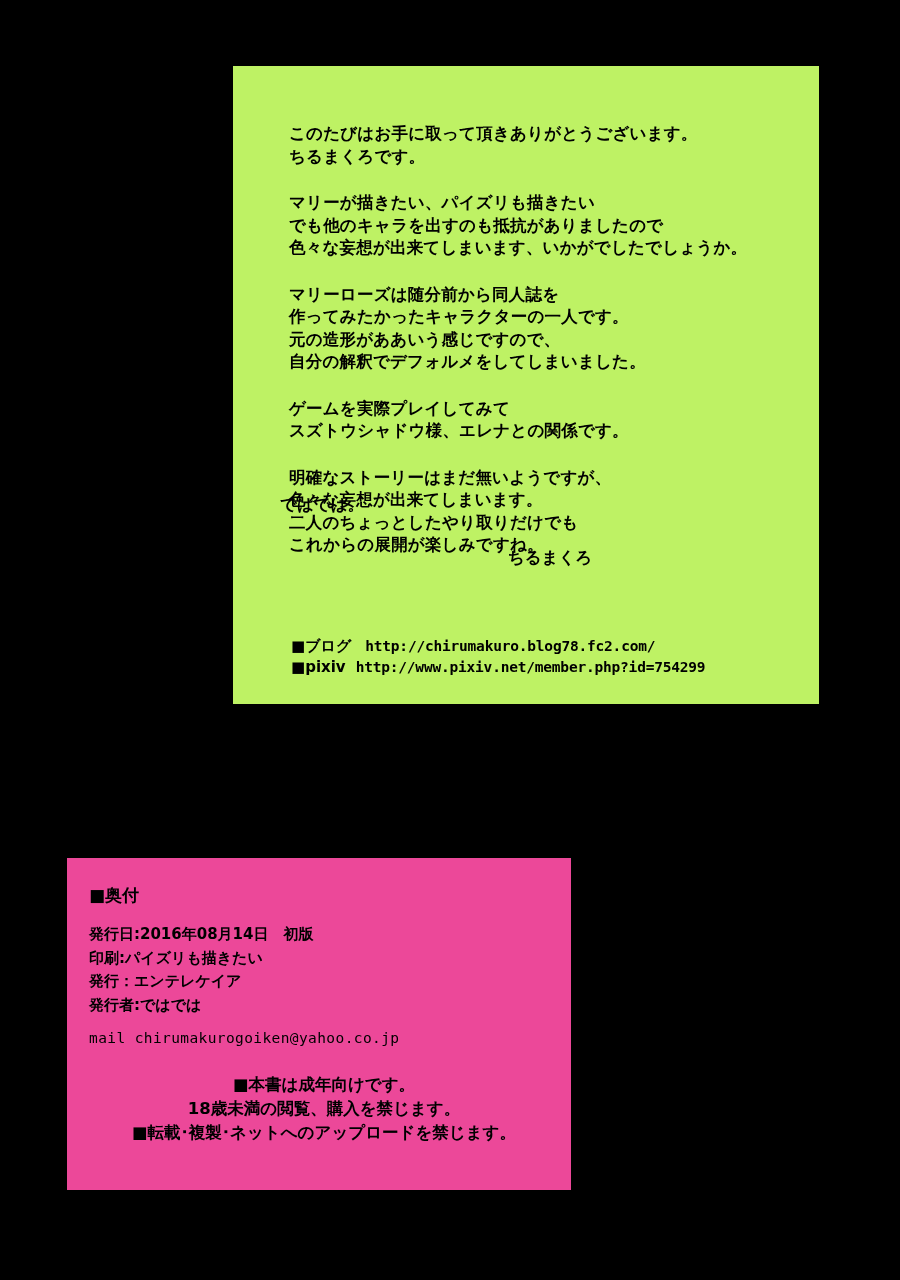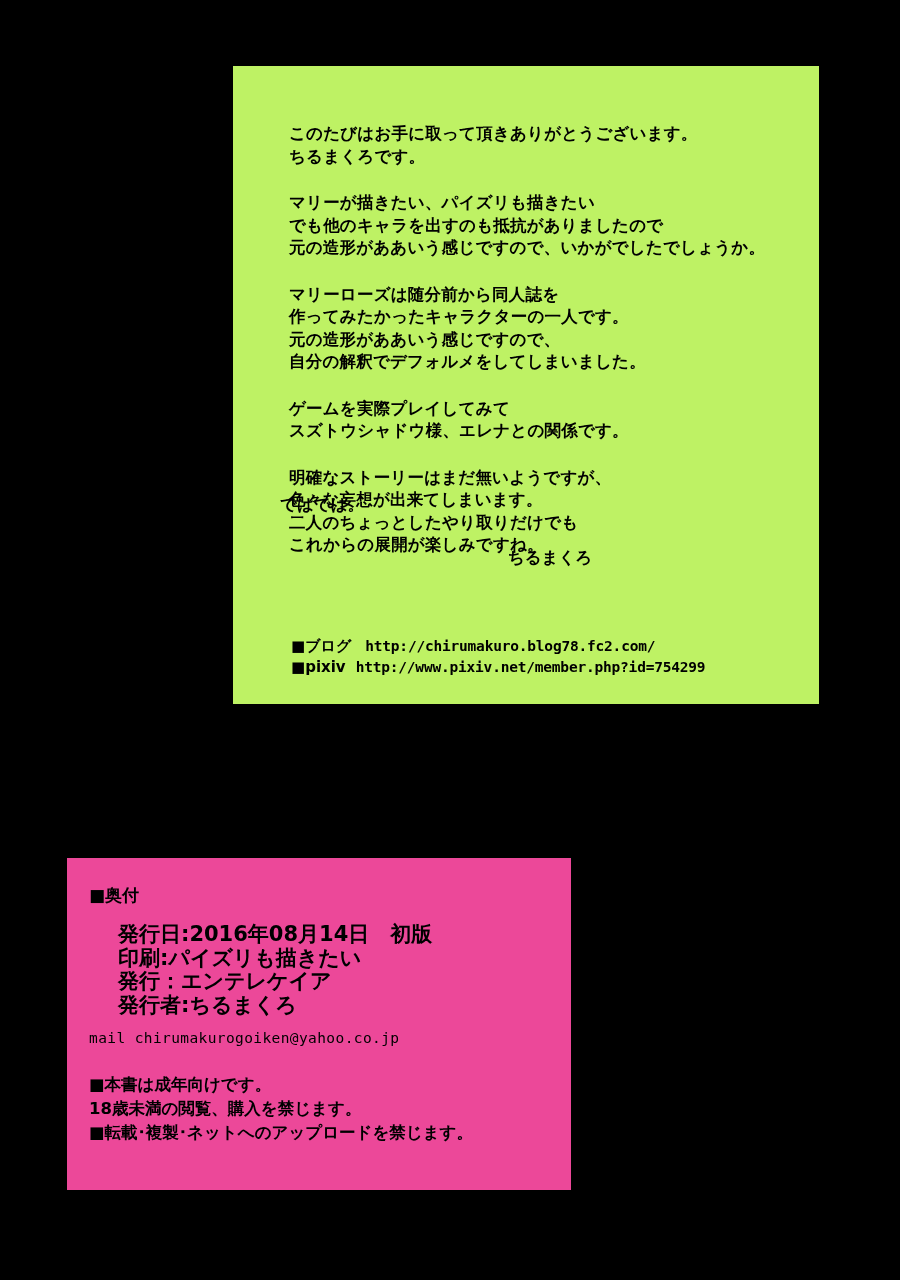--- a/index.html
+++ b/index.html
@@ -122,43 +122,43 @@
   }
 
   #colophon-credits {
     position: absolute;
     left: 22px;
     top: 65px;
     width: 460px;
   }
   #colophon-credits .line {
     display: block;
-    font-size: 21px;
+    font-size: 15px;
     line-height: 23.5px;
     font-weight: bold;
     font-family: "DejaVu Sans", "Liberation Sans", sans-serif;
     white-space: pre;
-    margin-left: 29px;
   }
 
   #colophon-mail {
     position: absolute;
     left: 22px;
     top: 172px;
     font-family: "DejaVu Sans Mono", "Liberation Mono", monospace;
     font-size: 14.5px;
     letter-spacing: 0.4px;
     white-space: pre;
   }
 
   #colophon-notices {
     position: absolute;
     left: 22px;
     top: 215px;
     width: 470px;
+    text-align: center;
   }
   #colophon-notices .line {
     display: block;
     font-size: 16.5px;
     line-height: 24px;
     font-weight: bold;
     font-family: "DejaVu Sans", "Liberation Sans", sans-serif;
     white-space: pre;
   }
 </style>
@@ -170,21 +170,21 @@
   <div id="afterword-body">
 
     <p class="para">
       <span class="line">このたびはお手に取って頂きありがとうございます。</span>
       <span class="line">ちるまくろです。</span>
     </p>
 
     <p class="para">
       <span class="line">マリーが描きたい、パイズリも描きたい</span>
       <span class="line">でも他のキャラを出すのも抵抗がありましたので</span>
-      <span class="line">元の造形がああいう感じですので、いかがでしたでしょうか。</span>
+      <span class="line">色々な妄想が出来てしまいます、いかがでしたでしょうか。</span>
     </p>
 
     <p class="para">
       <span class="line">マリーローズは随分前から同人誌を</span>
       <span class="line">作ってみたかったキャラクターの一人です。</span>
       <span class="line">元の造形がああいう感じですので、</span>
       <span class="line">自分の解釈でデフォルメをしてしまいました。</span>
     </p>
 
     <p class="para">
@@ -220,21 +220,21 @@
 </div>
 
 <div id="colophon-panel">
 
   <div id="colophon-title">■奥付</div>
 
   <div id="colophon-credits">
     <span class="line">発行日:2016年08月14日　初版</span>
     <span class="line">印刷:パイズリも描きたい</span>
     <span class="line">発行：エンテレケイア</span>
-    <span class="line">発行者:ちるまくろ</span>
+    <span class="line">発行者:ではでは</span>
   </div>
 
   <div id="colophon-mail">mail chirumakurogoiken@yahoo.co.jp</div>
 
   <div id="colophon-notices">
     <span class="line">■本書は成年向けです。</span>
     <span class="line">18歳未満の閲覧、購入を禁じます。</span>
     <span class="line">■転載･複製･ネットへのアップロードを禁じます。</span>
   </div>
 

